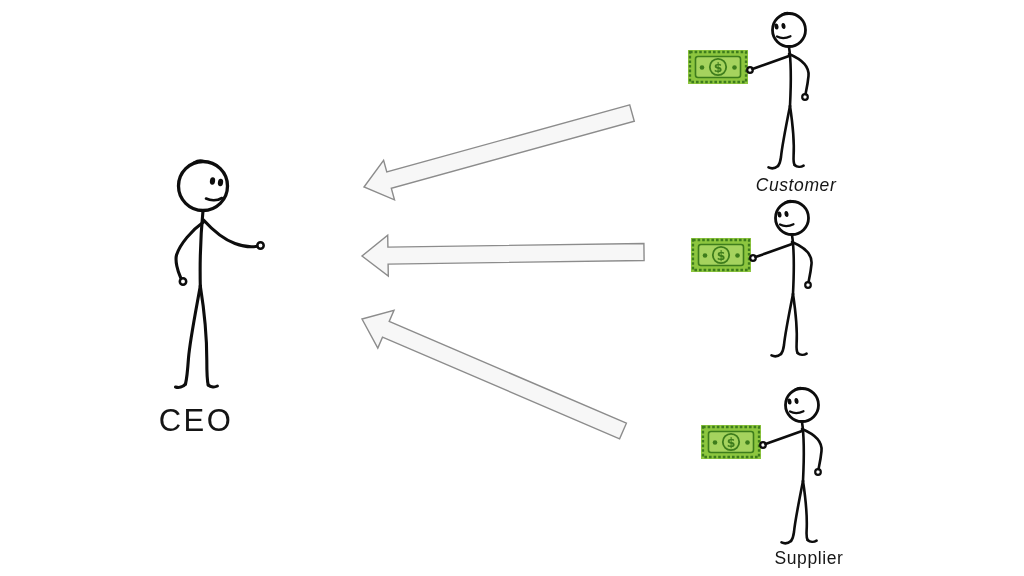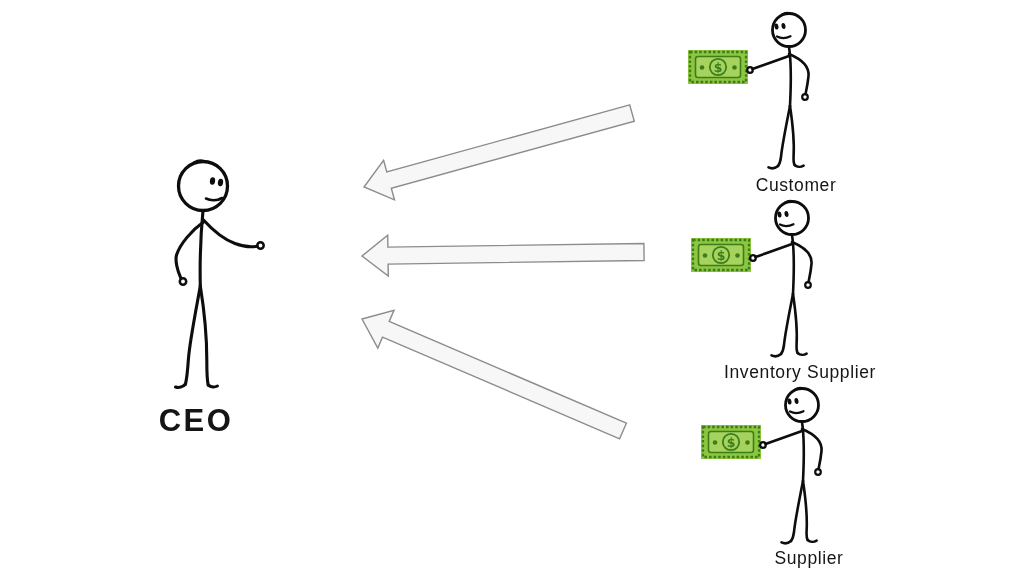--- a/index.html
+++ b/index.html
@@ -74,17 +74,16 @@
       <path d="M185.5,384 C183,387.3 178.5,388 175.5,387"></path>
       <path d="M200.3,286 C204.5,312 206.8,342 206.8,360 C206.8,372 207,380 208.2,385"></path>
       <path d="M208.2,385 C210.8,387.4 214.8,387.4 217.4,386"></path>
     </g>
 
     <use href="#payer" x="650" y="0" width="170" height="175"></use>
     <use href="#payer" x="653" y="188" width="170" height="175"></use>
     <use href="#payer" x="663" y="375" width="170" height="175"></use>
   </svg>
 
-  <div class="label big" style="left:196px;top:404px;font-weight:bold;">CEO</div>
-  <div class="label small" style="left:796px;top:176px;">Customer</div>
-  <div class="label small" style="left:800px;top:363px;">Inventory Supplier</div>
+  <div class="label big" style="left:196px;top:404px;">CEO</div>
+  <div class="label small" style="left:796px;top:176px;font-style:italic;">Customer</div>
   <div class="label small" style="left:809px;top:549px;">Supplier</div>
 </div>
 
 </body></html>

